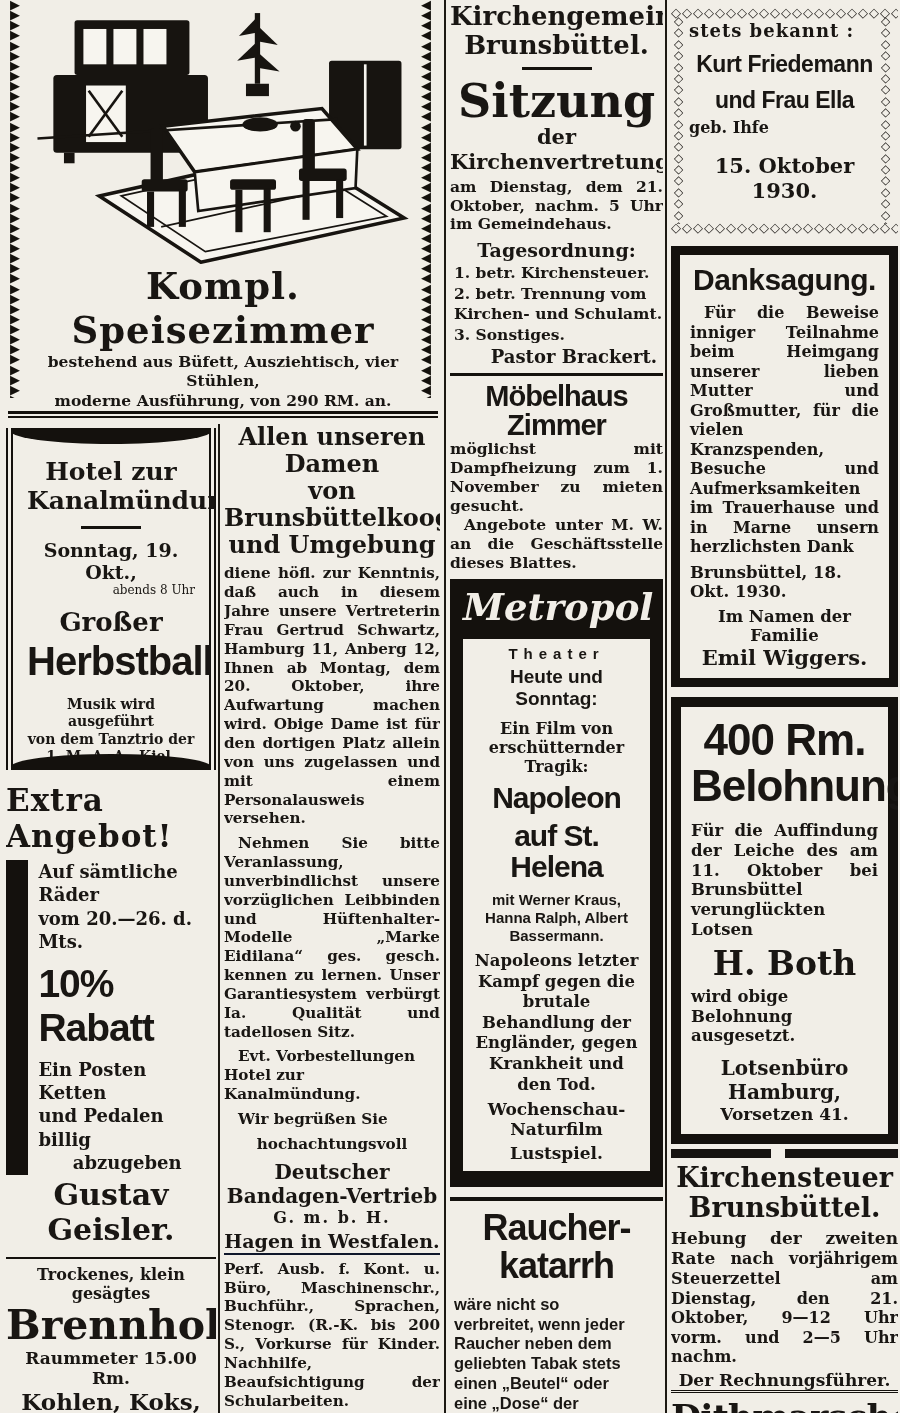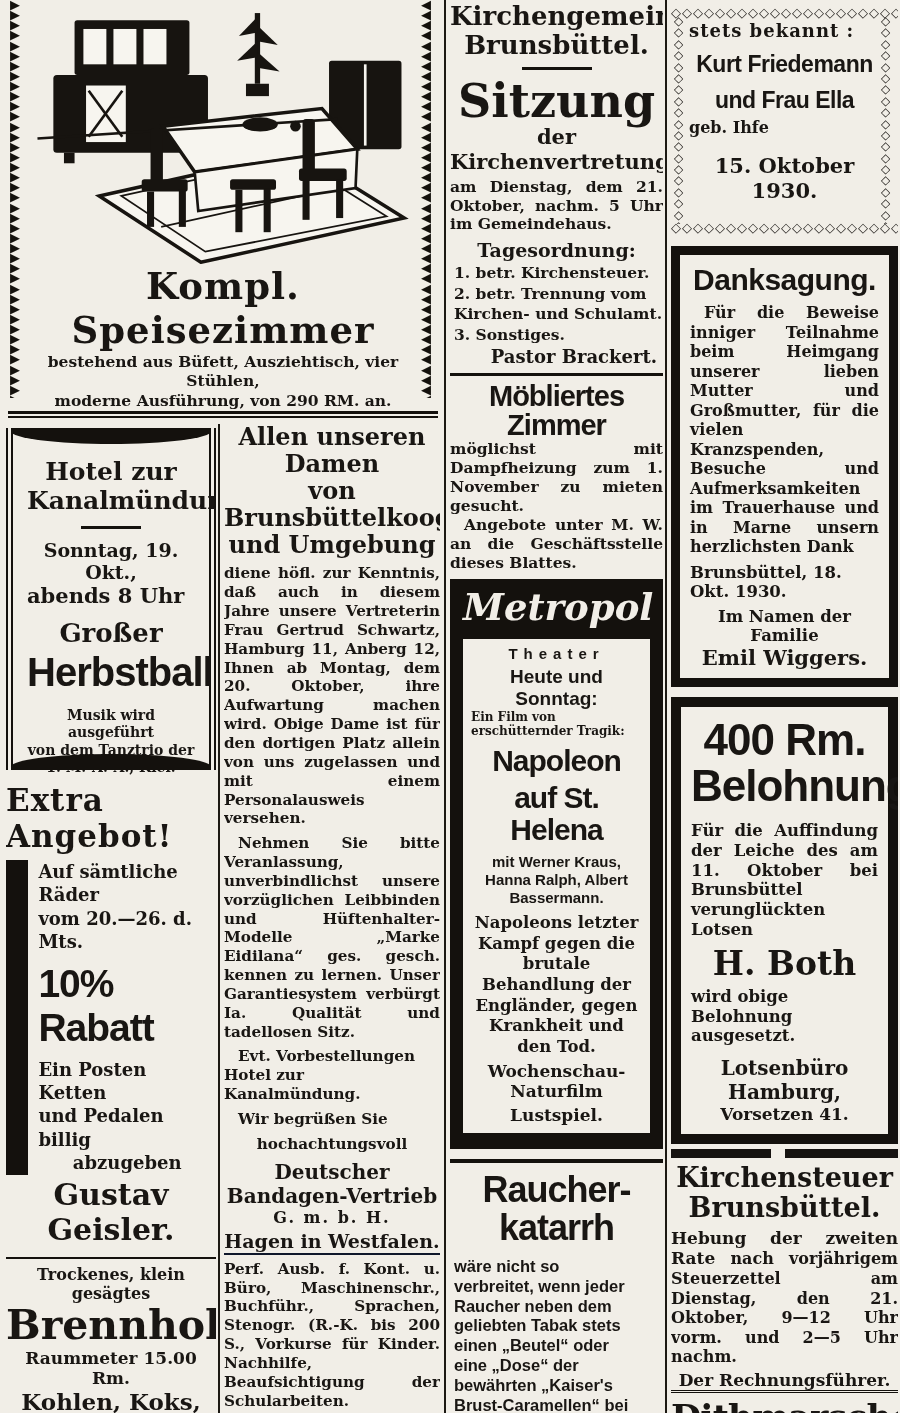--- a/index.html
+++ b/index.html
@@ -41,21 +41,21 @@
   
   .hotel { position:relative; margin-top:4px; padding:30px 14px 30px 14px; height:342px;
     border-left:7px double #14110d; border-right:7px double #14110d; }
   .hotel .cap { position:absolute; left:-2px; right:-2px; height:16px;
     background:#14110d; }
   .hotel .cap.top { top:0; border-radius:0 0 100% 100%/0 0 160% 160%; }
   .hotel .cap.bot { bottom:0; border-radius:100% 100% 0 0/160% 160% 0 0; }
   .hotel .t { font-size:25px; text-align:center; line-height:1.15; }
   .hotel .dash { width:60px; border-top:3px solid #14110d; margin:10px auto; }
   .hotel .d1 { font-size:19px; font-weight:bold; text-align:center; }
-  .hotel .d2 { font-size:21px; font-weight:bold; text-align:left; }
+  .hotel .d2 { font-size:12px; font-weight:normal; text-align:right; }
   .hotel .g  { font-size:26px; text-align:center; margin-top:10px; }
   .hotel .h  { font-size:40px; text-align:center; letter-spacing:-1px; margin:2px 0 12px 0; }
   .hotel .n  { font-size:14px; font-weight:bold; text-align:center; line-height:1.25; }
 
   .rabatt { margin-top:12px; }
   .rabatt .t { font-size:31px; letter-spacing:1px; }
   .rabatt .row { display:flex; margin-top:6px; }
   .rabatt .bar { width:26px; background:#14110d; margin-right:10px; }
   .rabatt .l { font-size:18px; font-weight:bold; line-height:1.3; }
   .rabatt .big { font-size:39px; letter-spacing:-1px; margin:8px 0; }
@@ -94,21 +94,21 @@
   .zimmer .ind { text-indent:14px; }
   .metropol { border-left:13px solid #14110d; border-right:13px solid #14110d;
     border-bottom:16px solid #14110d; }
   .metropol .logo { background:#14110d; color:#f1eee7; font-size:37px; font-style:italic;
     text-align:center; padding:6px 0 10px 0; font-family:"DejaVu Serif",serif; font-weight:bold; }
   .metropol .inner { padding:6px 8px 8px 8px; }
   .metropol .th { font-size:15px; font-weight:bold; letter-spacing:6px; text-align:center;
     font-family:"Liberation Sans",sans-serif; }
   .metropol .l1 { font-size:19px; text-align:center; margin-top:4px;
     font-family:"Liberation Sans",sans-serif; font-weight:bold; }
-  .metropol .l2 { font-size:12px; font-weight:bold; text-align:left; line-height:1.2; margin-top:0; }
+  .metropol .l2 { font-size:16px; font-weight:bold; text-align:center; line-height:1.2; margin-top:9px; }
   .metropol .f { font-size:30px; text-align:center; line-height:1.05; letter-spacing:-1px; margin-top:6px; }
   .metropol .cast { font-size:15px; text-align:center; font-weight:bold; margin-top:8px;
     font-family:"Liberation Sans",sans-serif; line-height:1.2; }
   .metropol .b { font-size:16.5px; font-weight:bold; text-align:center; line-height:1.25; margin-top:6px; }
   .metropol .x { font-size:17px; font-weight:bold; text-align:center; margin-top:4px; }
   .metropol .sun { border-top:3px solid #14110d; margin-top:8px; padding-top:6px;
     font-size:18px; font-weight:bold; text-align:center; line-height:1.2; }
   .raucher { position:relative; margin-top:10px; border-top:4px solid #14110d; padding-top:8px; }
   .raucher .t { font-size:36px; text-align:center; line-height:1.05; letter-spacing:-1px; }
   .raucher .b { font-size:16.5px; line-height:1.2; margin:10px 30px 0 4px;
@@ -295,21 +295,21 @@
       <div class="sub frak">der Kirchenvertretung</div>
       <div class="b just">am Dienstag, dem 21. Oktober, nachm. 5 Uhr im Gemeindehaus.</div>
       <div class="at frak">Tagesordnung:</div>
       <div class="it">1. betr. Kirchensteuer.</div>
       <div class="it">2. betr. Trennung vom Kirchen- und Schulamt.</div>
       <div class="it">3. Sonstiges.</div>
       <div class="sig frak">Pastor Brackert.</div>
     </div>
 
     <div class="zimmer">
-      <div class="t poster">Möbliertes Zimmer</div>
+      <div class="t poster">Möbelhaus Zimmer</div>
       <div class="b just">möglichst mit Dampfheizung zum 1. November zu mieten gesucht.</div>
       <div class="b just ind">Angebote unter M. W. an die Geschäftsstelle dieses Blattes.</div>
     </div>
 
     <div class="metropol">
       <div class="logo">Metropol</div>
       <div class="inner">
         <div class="th">Theater</div>
         <div class="l1">Heute und Sonntag:</div>
         <div class="l2">Ein Film von erschütternder Tragik:</div>

